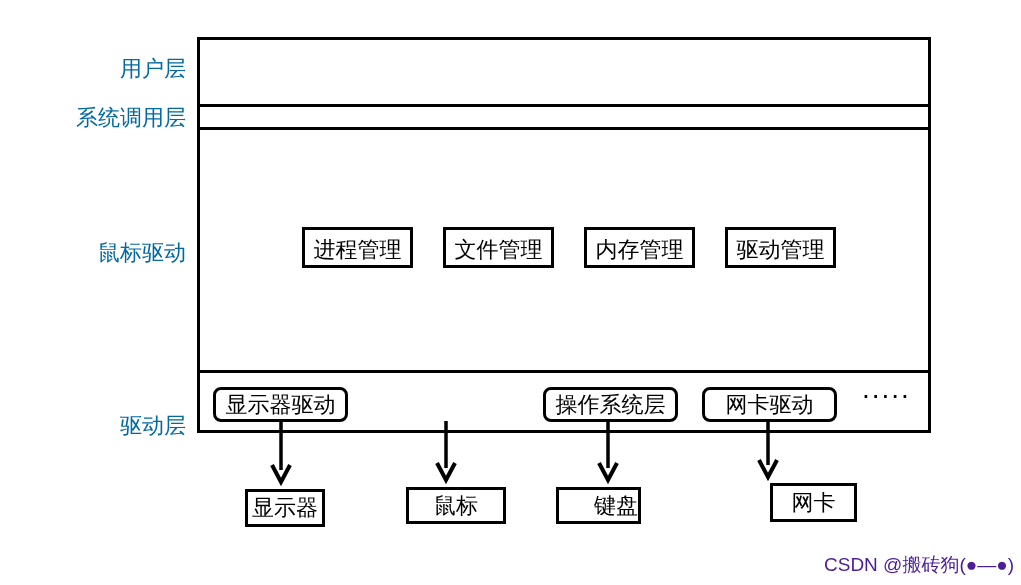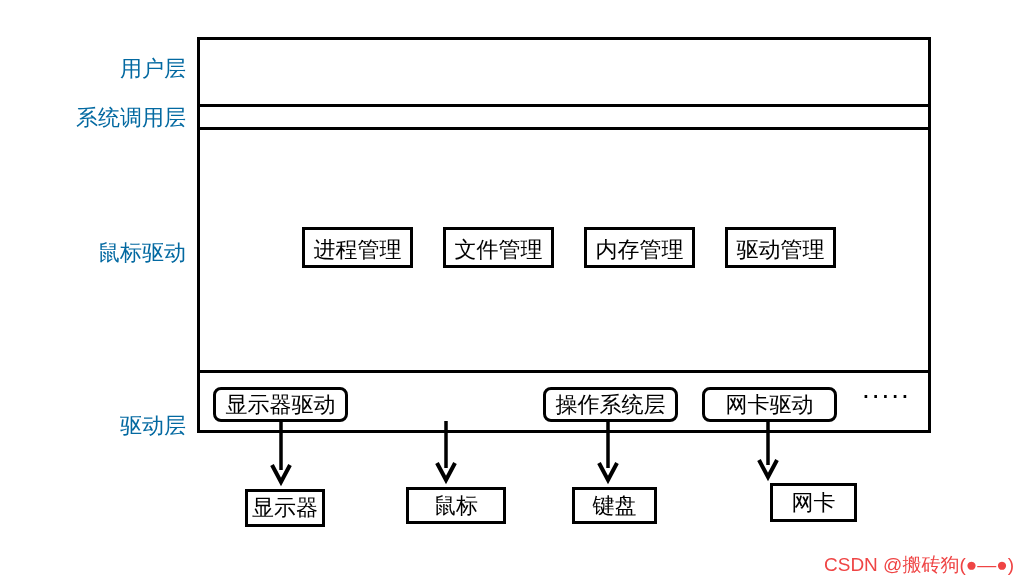--- a/index.html
+++ b/index.html
@@ -76,21 +76,21 @@
     height: 585px;
     pointer-events: none;
   }
   .watermark {
     position: absolute;
     right: 7px;
     top: 552px;
     width: 320px;
     text-align: right;
     font-size: 19px;
-    color: #ef4444;
+    color: #4c1d95;
     white-space: nowrap;
   }
 </style>
 </head>
 <body>
 
 <div class="canvas">
 
   <div class="layer-label" style="top:57px">用户层</div>
   <div class="layer-label" style="top:106px">系统调用层</div>
@@ -126,18 +126,18 @@
       <polyline points="599,463 608,480 617,463" fill="none" stroke="#000000" stroke-width="4"></polyline>
     </g>
     <g>
       <line x1="768" y1="421" x2="768" y2="465" stroke="#000000" stroke-width="3.5"></line>
       <polyline points="759,460 768,477 777,460" fill="none" stroke="#000000" stroke-width="4"></polyline>
     </g>
   </svg>
 
   <div class="node dev" style="left:245px; top:489px; width:80px; height:38px; line-height:32px;">显示器</div>
   <div class="node dev" style="left:406px; top:487px; width:100px; height:37px;">鼠标</div>
-  <div class="node dev" style="left:572px; top:487px; width:85px; height:37px;">键盘</div>
+  <div class="node dev" style="left:556px; top:487px; width:85px; height:37px;text-align:right;">键盘</div>
   <div class="node dev" style="left:726px; top:483px; width:87px; height:39px; line-height:33px;margin-left:44px;">网卡</div>
 
   <div class="watermark">CSDN @搬砖狗(●—●)</div>
 
 </div>
 
 </body></html>

